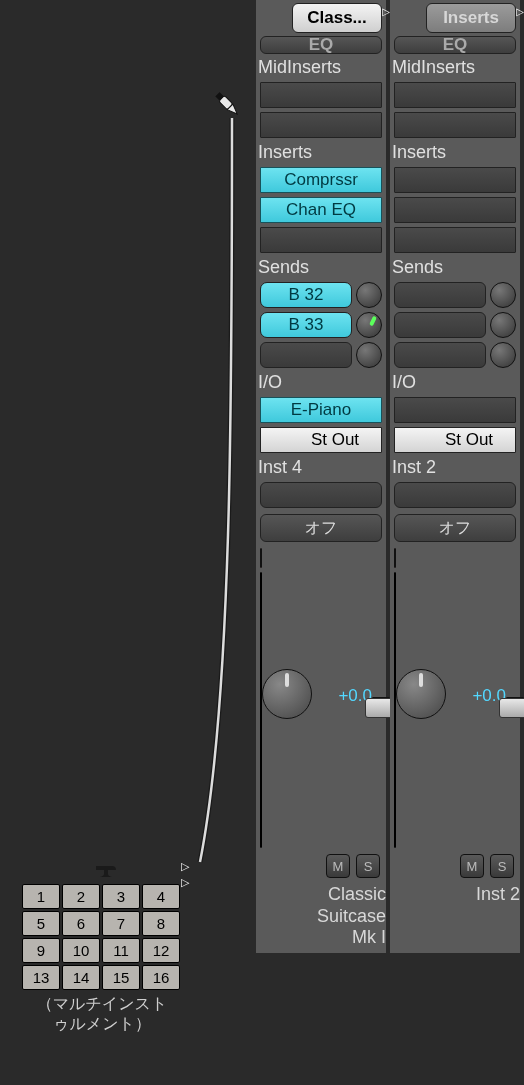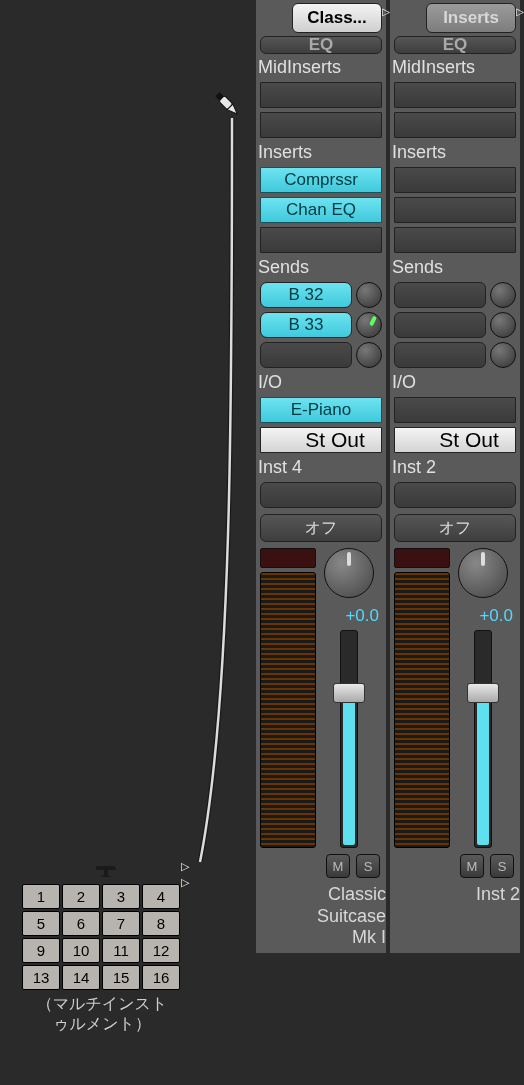--- a/index.html
+++ b/index.html
@@ -15,33 +15,33 @@
   .strip{width:130px;background:#5a5a5a;margin-right:4px;position:relative;padding:0 0 4px 0;}
   .strip:last-child{margin-right:0;}
   .arrow-top{position:absolute;right:-4px;top:6px;font-size:10px;color:#fff;}
   .lbl{color:#e0e0e0;font-size:18px;margin:2px 2px 2px 2px;}
   .btn{display:flex;align-items:center;justify-content:center;height:28px;border-radius:6px;margin:3px 4px;font-size:17px;box-sizing:border-box;cursor:pointer;}
   .btn.setting{background:linear-gradient(#f4f4f4,#cfcfcf);color:#000;font-weight:600;border:1px solid #222;height:30px;margin-left:36px;}
   .btn.setting.dim{background:linear-gradient(#9b9b9b,#7d7d7d);color:#d7d7d7;}
   .btn.eq{background:linear-gradient(#565656,#3e3e3e);color:#aaa;font-weight:600;border:1px solid #222;height:18px;}
   .slot{height:24px;border-radius:1px;margin:4px 4px;background:linear-gradient(#4a4a4a,#3a3a3a);border:1px solid #222;}
   .slot.active{background:linear-gradient(#6de3f0,#3fc9dc);color:#003a42;font-size:17px;display:flex;align-items:center;justify-content:center;font-weight:500;border:1px solid #17525a;}
-  .slot.white{background:linear-gradient(#f4f4f4,#d4d4d4);color:#000;font-size:21px;display:flex;align-items:center;justify-content:center;border:1px solid #222;padding-left:28px;}
+  .slot.white{background:linear-gradient(#f4f4f4,#d4d4d4);color:#000;font-size:17px;display:flex;align-items:center;justify-content:center;border:1px solid #222;padding-left:28px;}
   .send-row{display:flex;align-items:center;margin:4px 4px;gap:4px;}
   .send-slot{flex:1;height:24px;border-radius:6px;background:linear-gradient(#4a4a4a,#3a3a3a);border:1px solid #222;}
   .send-slot.active{background:linear-gradient(#6de3f0,#3fc9dc);color:#003a42;display:flex;align-items:center;justify-content:center;font-size:17px;border-radius:7px;}
   .knob{width:24px;height:24px;border-radius:50%;background:radial-gradient(circle at 35% 30%,#777,#333);border:1px solid #111;position:relative;}
   .knob.g::after{content:"";position:absolute;left:14px;top:3px;width:4px;height:10px;background:#5cff5c;border-radius:2px;transform:rotate(25deg);}
   .group-slot{height:24px;border-radius:6px;margin:4px 4px;background:linear-gradient(#4a4a4a,#3a3a3a);border:1px solid #222;}
   .off-btn{height:26px;border-radius:6px;margin:6px 4px;background:linear-gradient(#565656,#3e3e3e);border:1px solid #222;color:#ddd;display:flex;align-items:center;justify-content:center;font-size:16px;}
   .fader-area{display:flex;margin:4px 4px 2px 4px;height:300px;}
   .meter-col{width:56px;display:flex;flex-direction:column;}
   .clip{height:18px;background:#3a1010;border:1px solid #111;border-radius:2px;margin-bottom:4px;}
   .meter{flex:1;background:#1a1a1a;border:1px solid #000;border-radius:3px;background-image:repeating-linear-gradient(to bottom,#6a3400 0,#6a3400 2px,#1a1a1a 2px,#1a1a1a 5px);}
-  .ctrl-col{flex:1;display:flex;flex-direction:column;align-items:center;}
+  .ctrl-col{flex:1;display:flex;flex-direction:row;align-items:center;}
   .pan{width:48px;height:48px;border-radius:50%;background:radial-gradient(circle at 35% 30%,#888,#444);border:1px solid #111;margin:0 0 8px 0;position:relative;}
   .pan::after{content:"";position:absolute;left:22px;top:3px;width:4px;height:14px;background:#ddd;border-radius:2px;}
   .val{color:#53d8ff;font-size:17px;text-align:right;width:60px;margin-bottom:4px;}
   .fader-track{width:16px;flex:1;background:#2a2a2a;border:1px solid #111;border-radius:3px;position:relative;}
   .fader-fill{position:absolute;left:2px;right:2px;bottom:2px;top:28%;background:#5fe0ee;border-radius:2px;}
   .fader-cap{position:absolute;left:-8px;right:-8px;top:24%;height:18px;background:linear-gradient(#e8e8e8,#aaa);border:1px solid #333;border-radius:3px;}
   .ms{display:flex;gap:6px;justify-content:flex-end;margin:6px 6px 4px 0;}
   .ms .b{width:22px;height:22px;border-radius:4px;background:linear-gradient(#5a5a5a,#3a3a3a);border:1px solid #111;color:#bbb;font-size:13px;display:flex;align-items:center;justify-content:center;}
   .strip-name{text-align:right;color:#d8d8d8;font-size:18px;margin-top:6px;line-height:1.2;}
   .anvil-wrap{position:absolute;left:94px;top:862px;}

